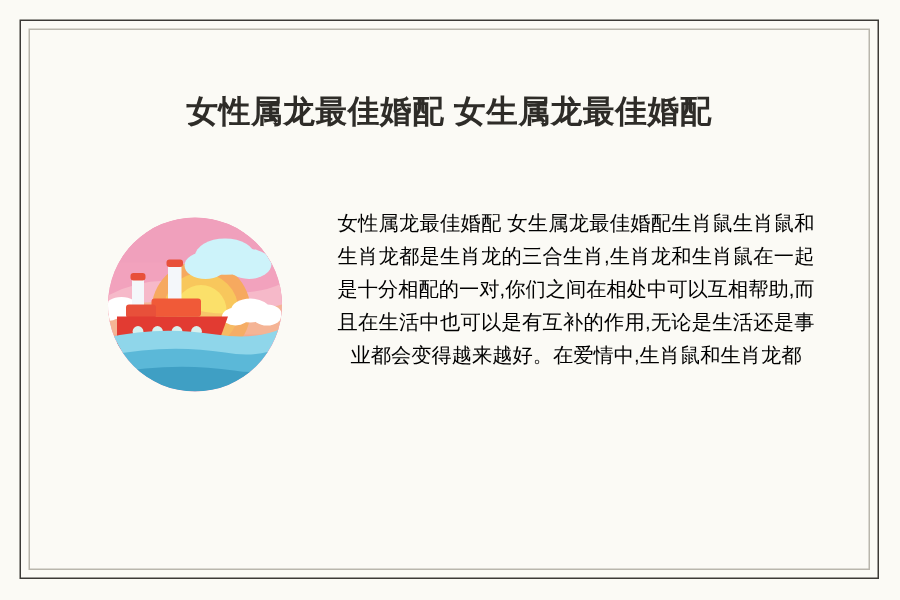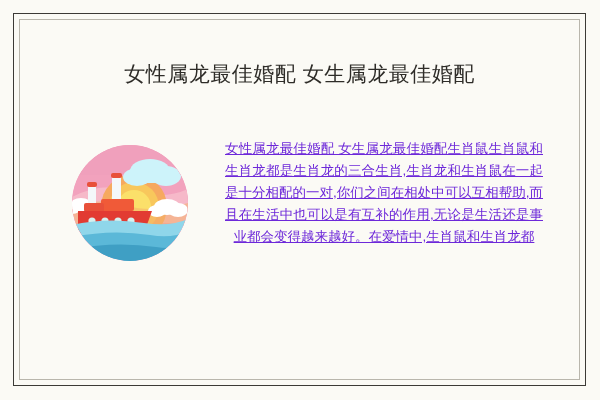--- a/index.html
+++ b/index.html
@@ -53,21 +53,21 @@
     box-sizing: border-box;
   }
 
   #page-title {
     position: absolute;
     left: 0;
     top: 26px;
     width: 559px;
     text-align: center;
     font-size: 21px;
-    font-weight: normal;
+    font-weight: bold;
     color: #2e2c28;
     letter-spacing: 0.5px;
     white-space: nowrap;
   }
 
   #article-body {
     position: absolute;
     left: 36px;
     top: 118px;
     width: 487px;
@@ -86,25 +86,24 @@
   }
   #illustration svg { display: block; }
 
   #article-text {
     position: absolute;
     left: 169px;
     top: 0;
     width: 318px;
     font-size: 13.5px;
     line-height: 22px;
-    color: #6d28d9;
+    color: #000000;
     text-align: justify;
     text-align-last: center;
     word-break: break-all;
-    text-decoration: underline;
   }
 </style>
 </head>
 <body>
 
 <div id="page">
 
   <div id="frame-outer"></div>
   <div id="frame-inner"></div>
 

